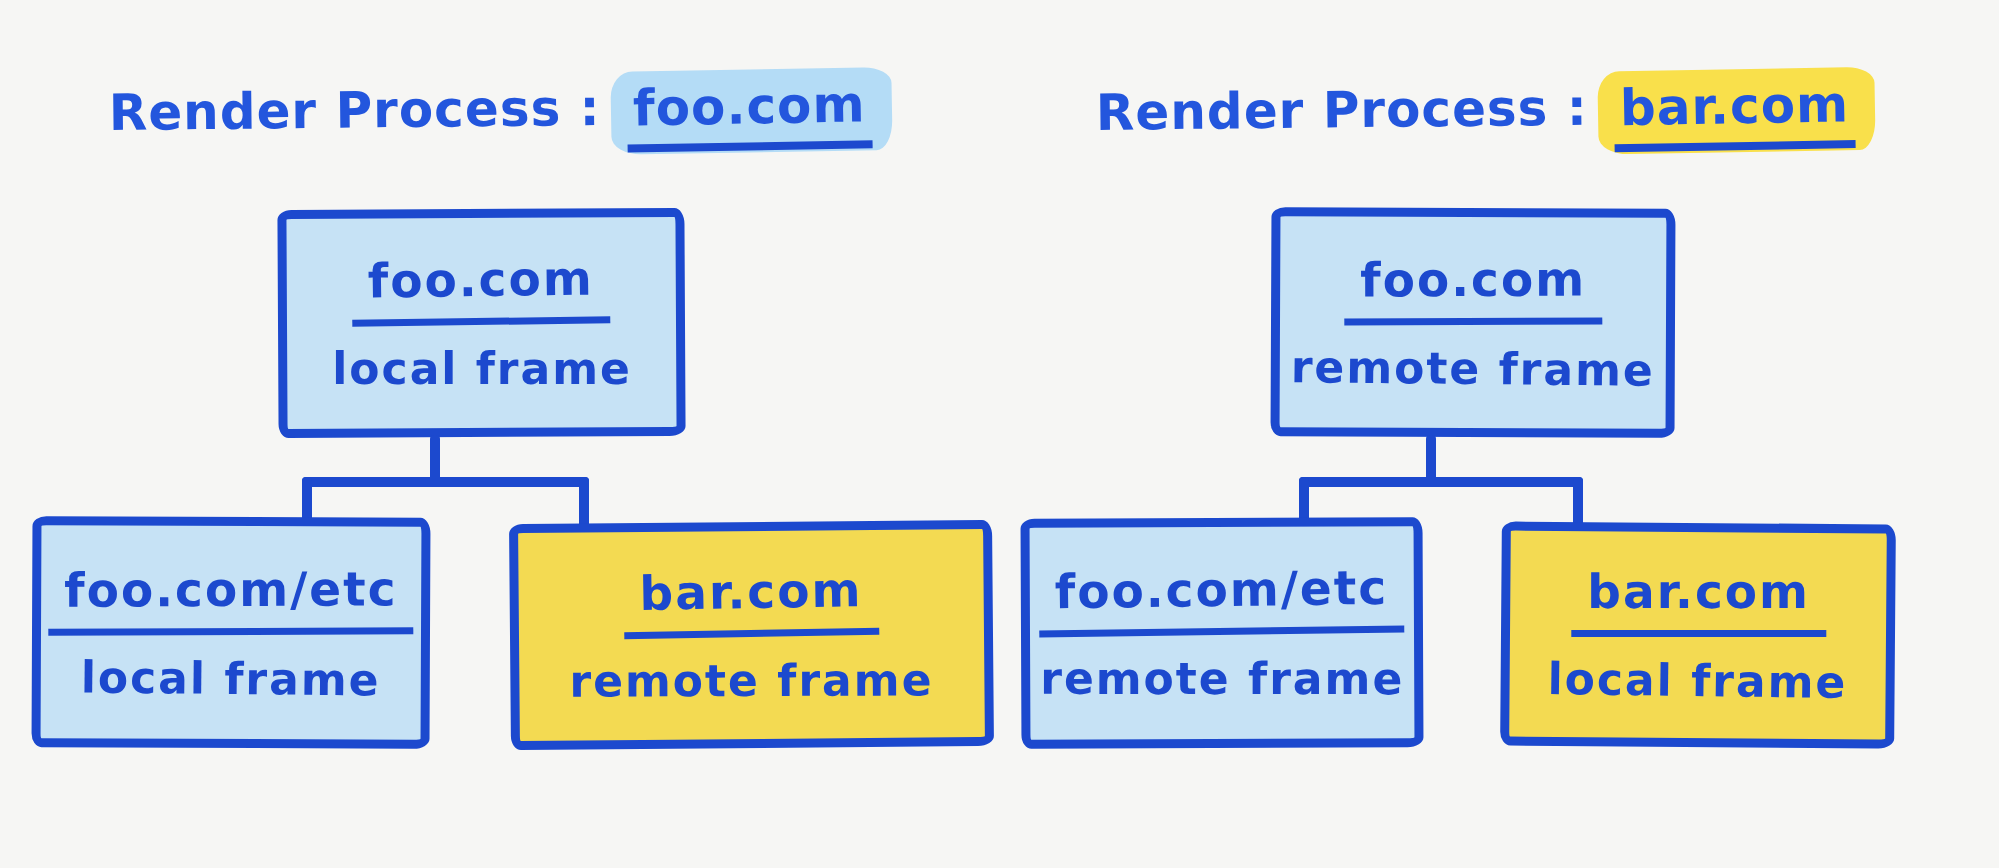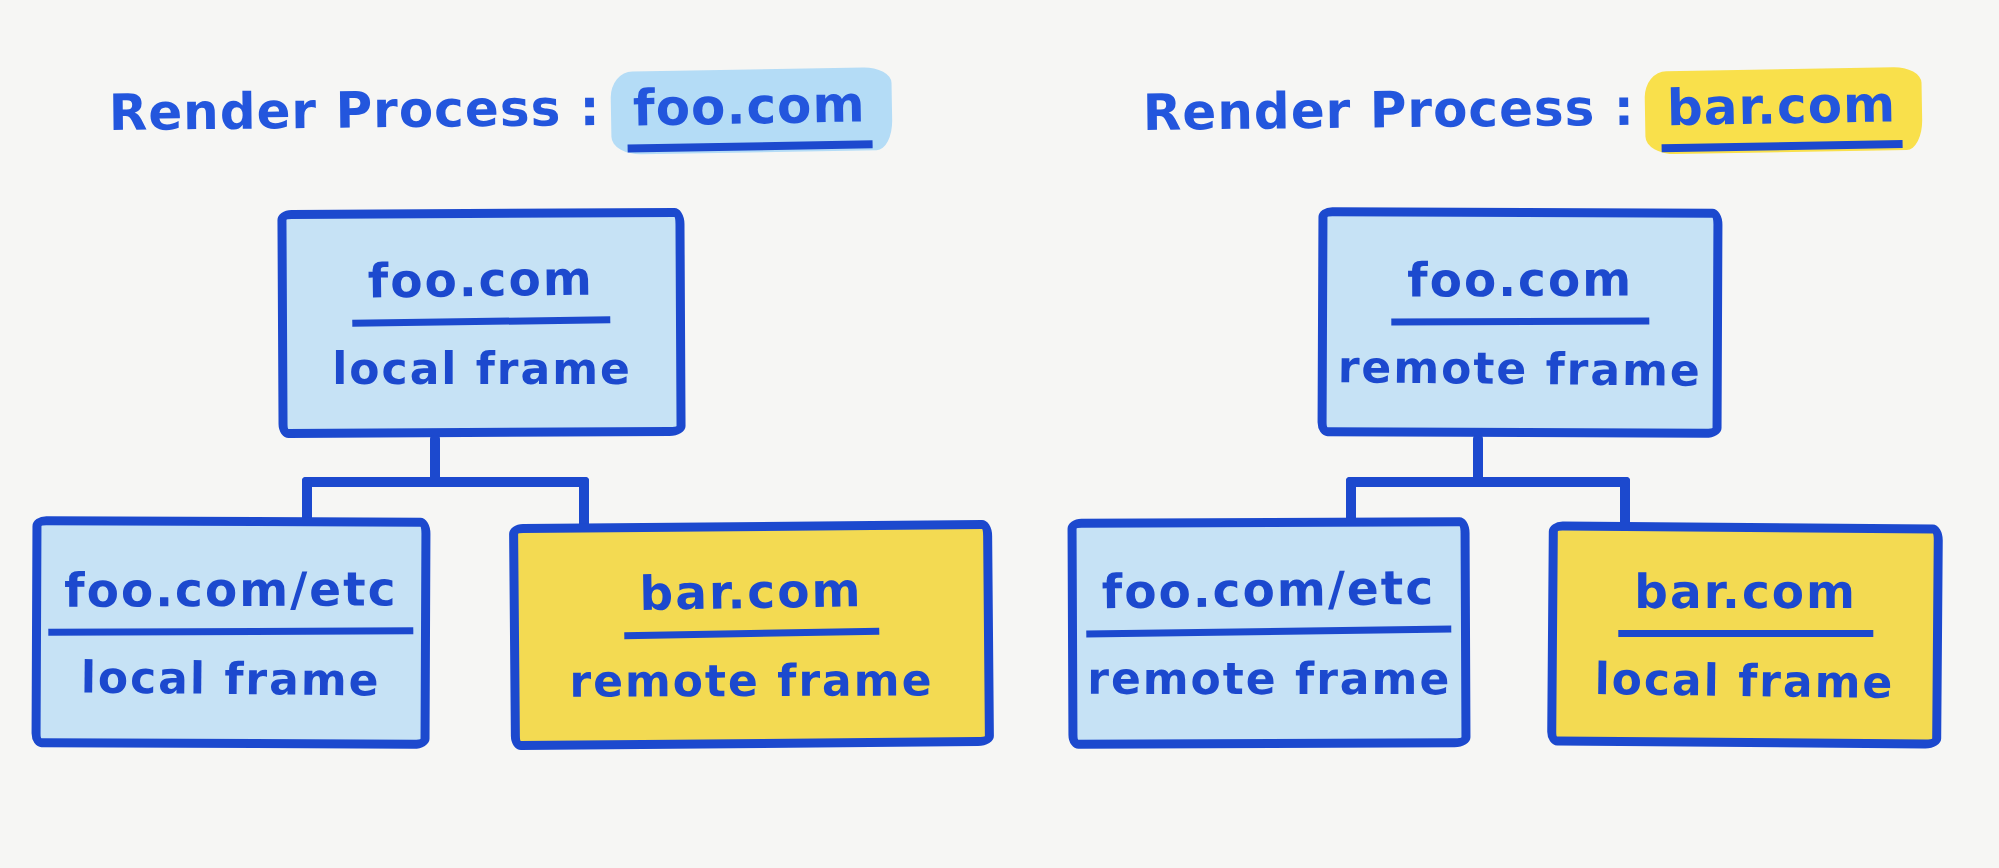--- a/index.html
+++ b/index.html
@@ -19,21 +19,21 @@
     overflow: hidden;
   }
   .canvas {
     position: relative;
     width: 1816px;
     height: 868px;
     background: var(--background);
   }
   .tree { position: absolute; top: 0; height: 100%; }
   .tree-a { left: 0; width: 1000px; }
-  .tree-b { left: 1035px; width: 959px; }
+  .tree-b { left: 988px; width: 959px; }
 
   
   .title {
     position: absolute;
     top: 72px;
     left: 0;
     width: 100%;
     text-align: center;
     font-size: 50px;
     font-weight: 700;

